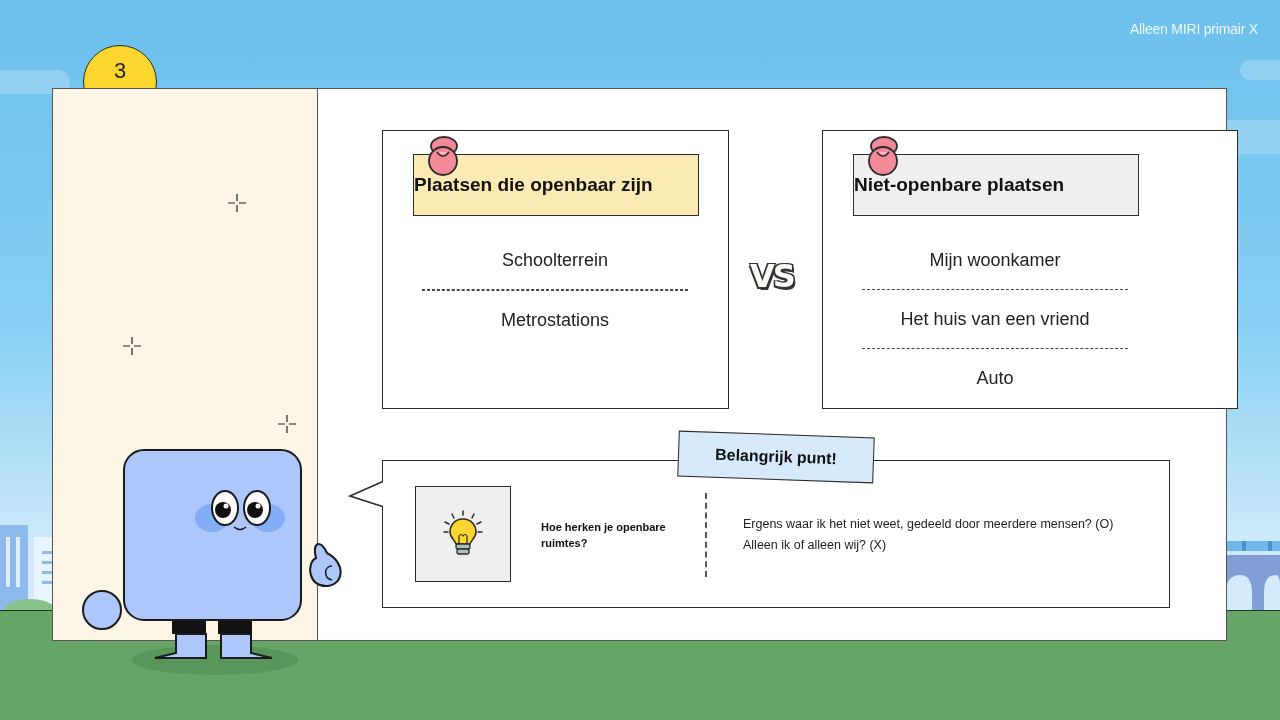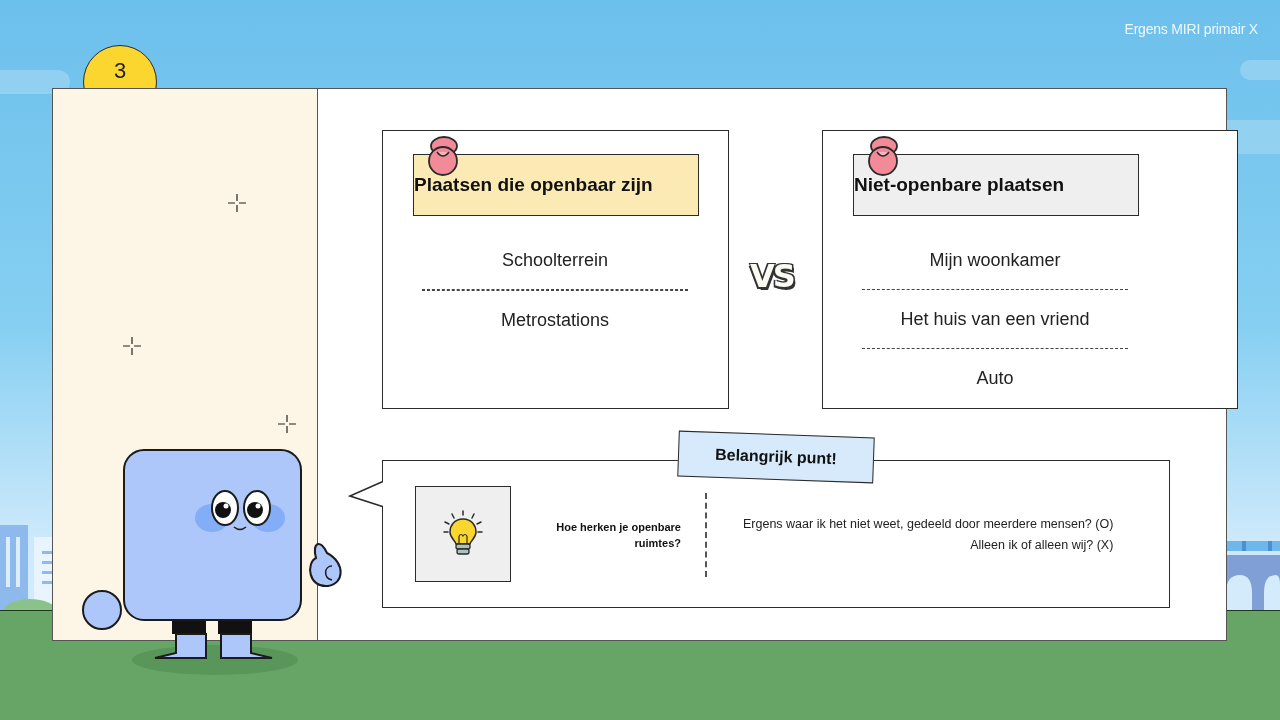--- a/index.html
+++ b/index.html
@@ -55,21 +55,21 @@
   }
   .card-item.small { font-size: 16px; }
   .dash { border-top: 1.5px dashed #444; margin: 0 2px; }
   .vs {
     position: absolute; left: 697px; top: 168px; font-size: 32px; font-weight: 900;
     color: #fbfbf4; font-family: "DejaVu Sans", sans-serif; letter-spacing: -2px;
     text-shadow: -1.5px -1.5px 0 #333, 1.5px -1.5px 0 #333, -1.5px 1.5px 0 #333, 1.5px 1.5px 0 #333, 2px 3px 0 #333;
   }
   .bottom-card {
     position: absolute; left: 329px; top: 371px; width: 788px; height: 148px;
-    border: 1.5px solid #2b2b2b; background: #fff; text-align: right;
+    border: 1.5px solid #2b2b2b; background: #fff;
   }
   .bulb-box {
     position: absolute; left: 32px; top: 25px; width: 96px; height: 96px;
     background: #efeff0; border: 1.5px solid #2b2b2b; display: flex; align-items: center; justify-content: center;
   }
   .question {
     position: absolute; left: 158px; top: 58px; width: 140px;
     font-size: 11px; font-weight: bold; color: #111; line-height: 16px;
   }
   .vdash {
@@ -108,21 +108,21 @@
   <rect x="0" y="6" width="54" height="10" fill="#6fb6ea"></rect>
   <rect x="16" y="6" width="4" height="10" fill="#4d8fd0"></rect>
   <rect x="42" y="6" width="4" height="10" fill="#4d8fd0"></rect>
   <rect x="0" y="20" width="54" height="56" fill="#7f9fd6"></rect>
   <path d="M0 76 L0 58 Q0 40 14 40 Q26 40 26 58 L26 76 Z" fill="#d4ebfb"></path>
   <path d="M38 76 L38 58 Q38 40 50 40 Q54 40 54 50 L54 76 Z" fill="#d4ebfb"></path>
 </svg>
 
 <div class="ground"></div>
 
-<div class="header-title">Ergens MIRI primair X</div>
+<div class="header-title">Alleen MIRI primair X</div>
 
 <div class="slide-num">3</div>
 
 <div class="panel">
   <div class="left-panel">
     <svg class="sparkle" style="left:175px;top:105px;" viewBox="0 0 18 18">
       <path d="M9 0V7M9 11V18M0 9H7M11 9H18" stroke="#222" stroke-width="1.2"></path>
     </svg>
     <svg class="sparkle" style="left:70px;top:248px;" viewBox="0 0 18 18">
       <path d="M9 0V7M9 11V18M0 9H7M11 9H18" stroke="#222" stroke-width="1.2"></path>

